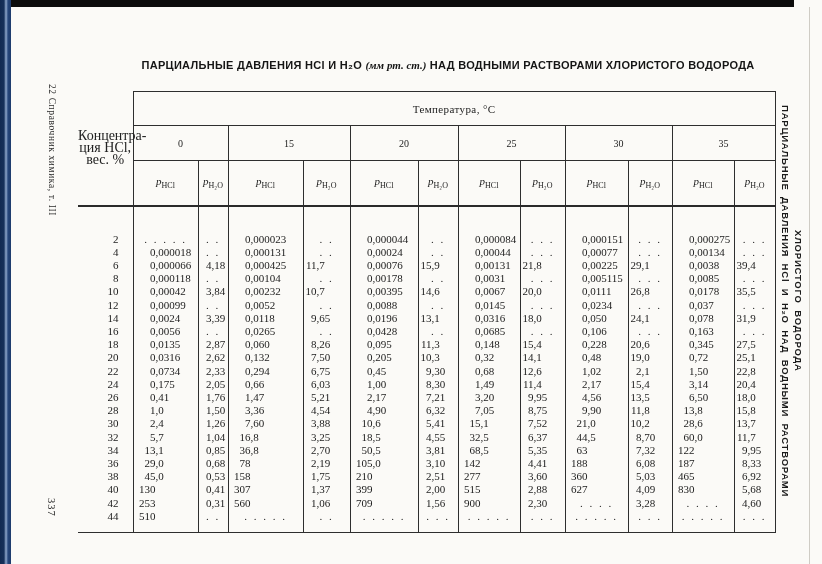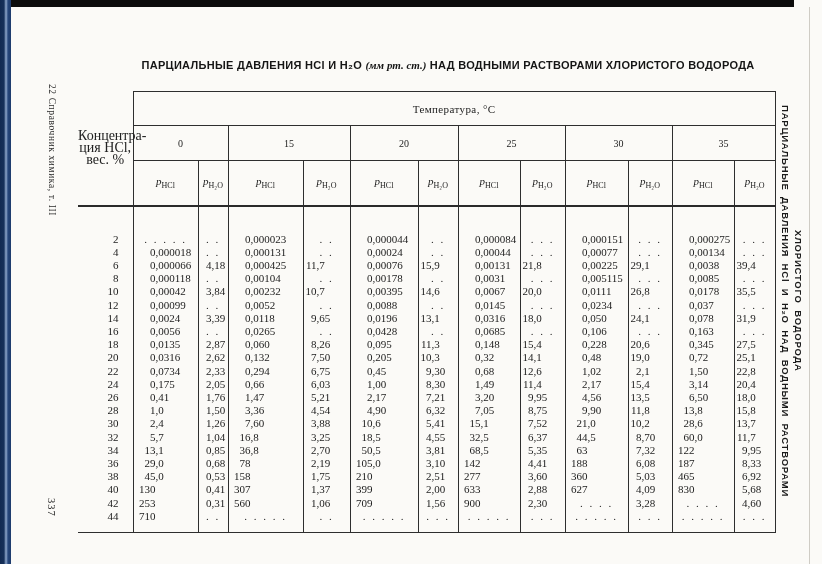--- a/index.html
+++ b/index.html
@@ -498,21 +498,21 @@
           <td class="ph2o lastcol"><span class="num"><span class="ip">6</span><span class="fp">,92</span></span></td>
         </tr>
         <tr>
           <td class="conc">40</td>
           <td class="phcl"><span class="num"><span class="ip">130</span><span class="fp"></span></span></td>
           <td class="ph2o"><span class="num"><span class="ip">0</span><span class="fp">,41</span></span></td>
           <td class="phcl"><span class="num"><span class="ip">307</span><span class="fp"></span></span></td>
           <td class="ph2o"><span class="num"><span class="ip">1</span><span class="fp">,37</span></span></td>
           <td class="phcl"><span class="num"><span class="ip">399</span><span class="fp"></span></span></td>
           <td class="ph2o"><span class="num"><span class="ip">2</span><span class="fp">,00</span></span></td>
-          <td class="phcl"><span class="num"><span class="ip">633</span><span class="fp"></span></span></td>
+          <td class="phcl"><span class="num"><span class="ip">515</span><span class="fp"></span></span></td>
           <td class="ph2o"><span class="num"><span class="ip">2</span><span class="fp">,88</span></span></td>
           <td class="phcl"><span class="num"><span class="ip">627</span><span class="fp"></span></span></td>
           <td class="ph2o"><span class="num"><span class="ip">4</span><span class="fp">,09</span></span></td>
           <td class="phcl"><span class="num"><span class="ip">830</span><span class="fp"></span></span></td>
           <td class="ph2o lastcol"><span class="num"><span class="ip">5</span><span class="fp">,68</span></span></td>
         </tr>
         <tr>
           <td class="conc">42</td>
           <td class="phcl"><span class="num"><span class="ip">253</span><span class="fp"></span></span></td>
           <td class="ph2o"><span class="num"><span class="ip">0</span><span class="fp">,31</span></span></td>
@@ -526,21 +526,21 @@
             <span class="dots">. . . .</span>
           </td>
           <td class="ph2o"><span class="num"><span class="ip">3</span><span class="fp">,28</span></span></td>
           <td class="phcl">
             <span class="dots">. . . .</span>
           </td>
           <td class="ph2o lastcol"><span class="num"><span class="ip">4</span><span class="fp">,60</span></span></td>
         </tr>
         <tr>
           <td class="conc">44</td>
-          <td class="phcl"><span class="num"><span class="ip">710</span><span class="fp"></span></span></td>
+          <td class="phcl"><span class="num"><span class="ip">510</span><span class="fp"></span></span></td>
           <td class="ph2o">
             <span class="dots">. .</span>
           </td>
           <td class="phcl">
             <span class="dots">. . . . .</span>
           </td>
           <td class="ph2o">
             <span class="dots">. .</span>
           </td>
           <td class="phcl">

